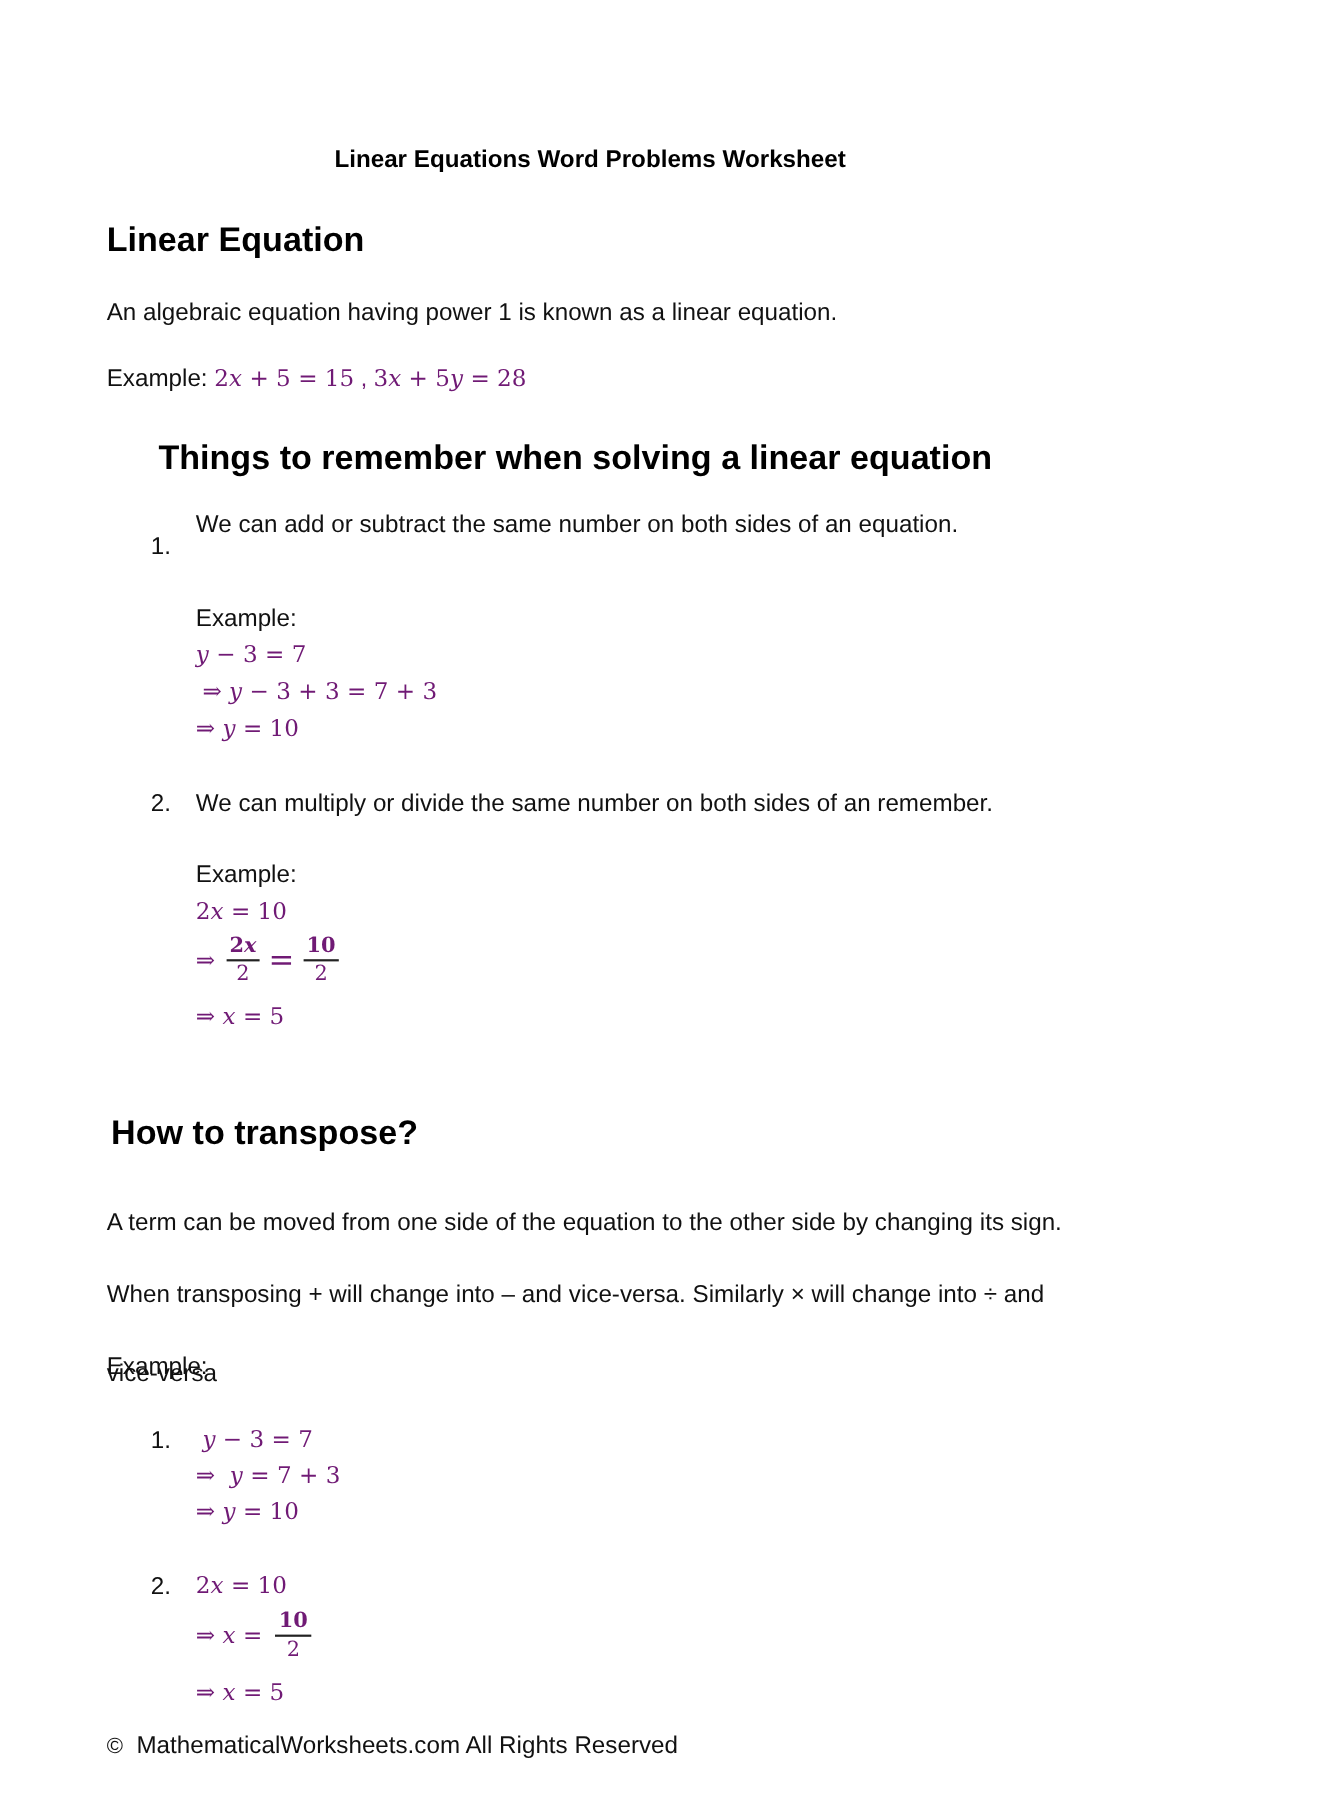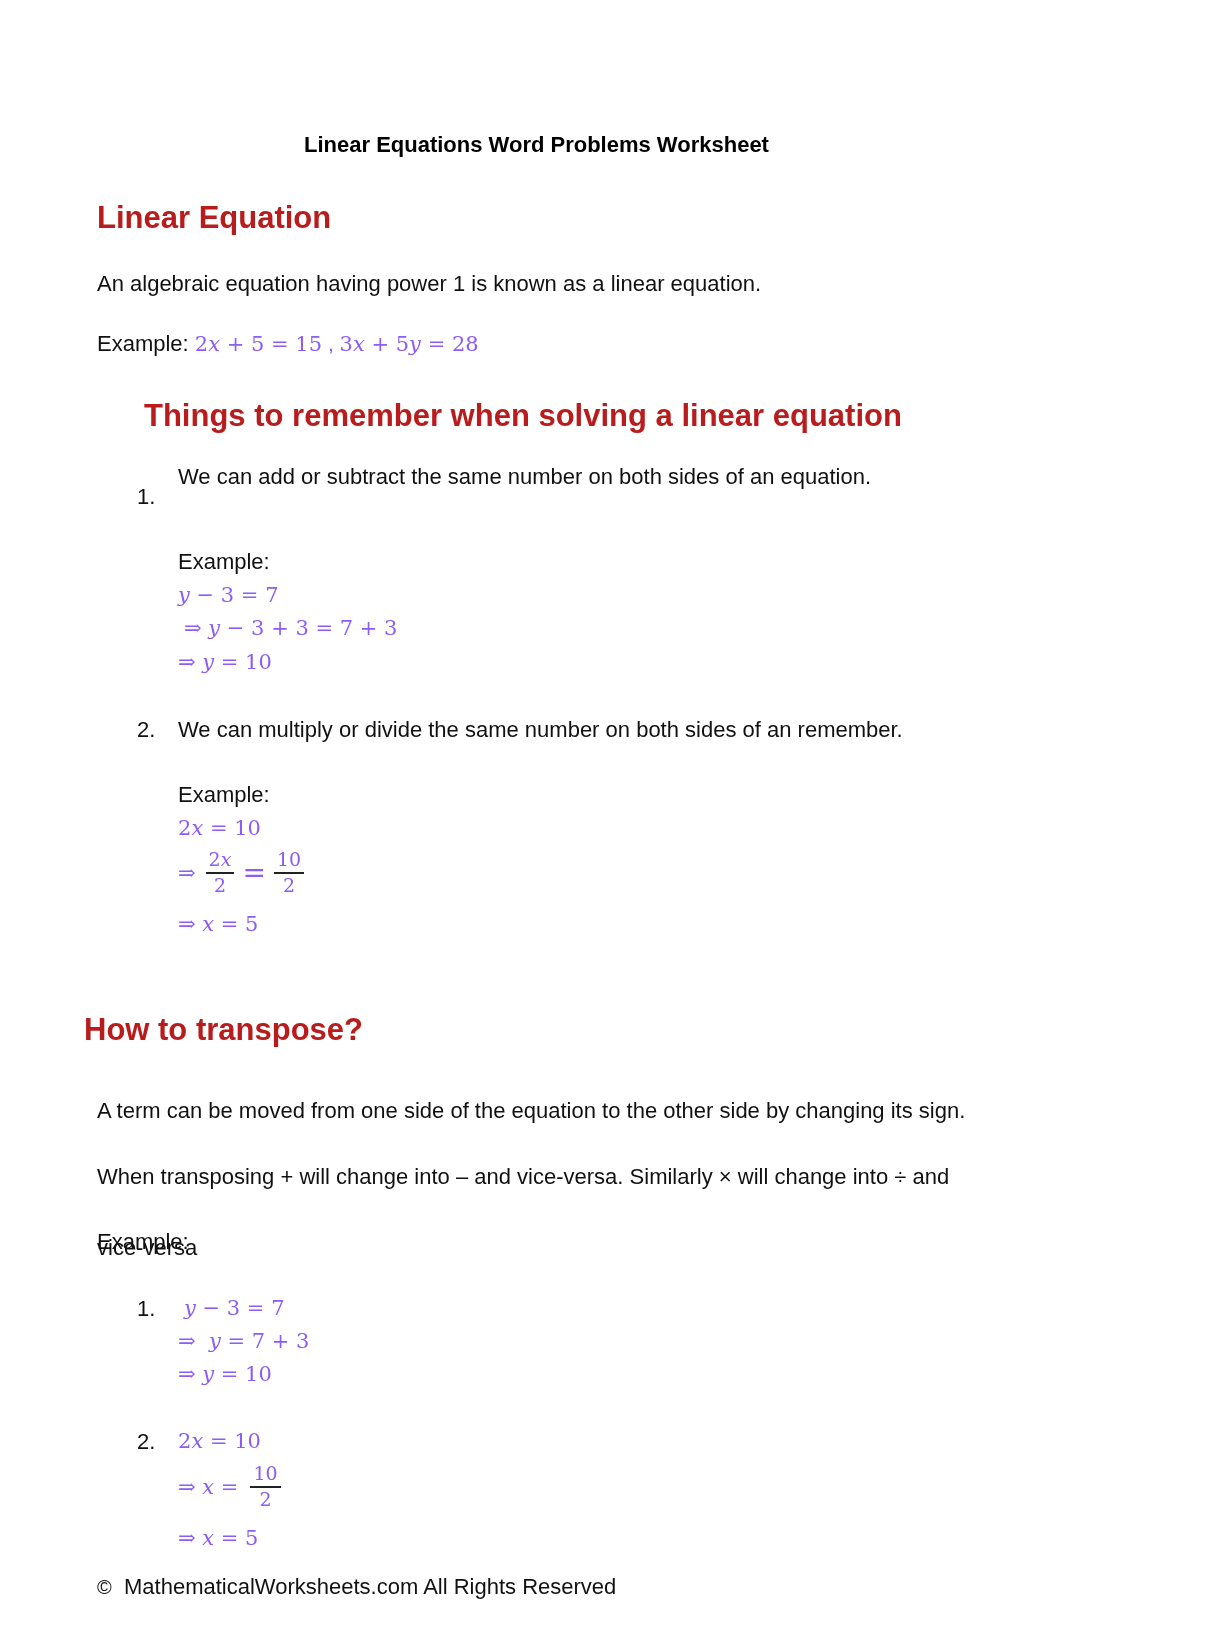--- a/index.html
+++ b/index.html
@@ -1,24 +1,24 @@
 <!DOCTYPE html>
 <html><head>
 <meta charset="utf-8">
 <style>
   html,body{margin:0;padding:0;background:#fff;}
   body{width:1222px;height:1630px;position:relative;overflow:hidden;font-family:"Liberation Sans",sans-serif;color:#111;}
   .abs{position:absolute;white-space:nowrap;}
   .title{font-weight:bold;font-size:22px;color:#000;text-align:center;}
-  .h2{font-weight:bold;font-size:31px;color:#b91c1c;}
+  .h2{font-weight:bold;font-size:31px;color:#000000;}
   .p{font-size:22px;color:#111;}
-  .math{font-family:"DejaVu Serif","Liberation Serif",serif;font-size:21px;color:#8b5cf6;}
+  .math{font-family:"DejaVu Serif","Liberation Serif",serif;font-size:21px;color:#701a75;}
   .math i{font-style:italic;}
   .frac{display:inline-flex;flex-direction:column;align-items:center;vertical-align:middle;font-size:19px;line-height:1.25;margin:0 4px;}
-  .frac .num{border-bottom:2px solid #222;padding:0 3px;}
+  .frac .num{border-bottom:2px solid #222;padding:0 3px;font-weight:bold;}
   .frac .den{padding:0 3px;}
   .num-label{font-size:22px;color:#111;}
 </style>
 </head>
 <body>
 
 <div class="abs title" style="left:304px;top:132px;">Linear Equations Word Problems Worksheet</div>
 
 <div class="abs h2" style="left:97px;top:200px;">Linear Equation</div>
 <div class="abs p" style="left:97px;top:271px;">An algebraic equation having power 1 is known as a linear equation.</div>
@@ -47,21 +47,21 @@
       <span class="den">2</span>
     </span>
   <span style="font-size:28px;margin:0 4px;">=</span>
   <span class="frac">
       <span class="num">10</span>
       <span class="den">2</span>
     </span>
 </div>
 <div class="abs math" style="left:178px;top:912px;">⇒ <i>x</i> = 5</div>
 
-<div class="abs h2" style="left:84px;top:1012px;">How to transpose?</div>
+<div class="abs h2" style="left:101px;top:1012px;">How to transpose?</div>
 <div class="abs p" style="left:97px;top:1098px;">A term can be moved from one side of the equation to the other side by changing its sign.</div>
 <div class="abs p" style="left:97px;top:1164px;">When transposing + will change into – and vice-versa. Similarly × will change into ÷ and</div>
 <div class="abs p" style="left:97px;top:1197px;margin-top:38px;">vice-versa</div>
 <div class="abs p" style="left:97px;top:1229px;">Example:</div>
 
 <div class="abs num-label" style="left:137px;top:1296px;">1.</div>
 <div class="abs math" style="left:184px;top:1296px;"><i>y</i> − 3 = 7</div>
 <div class="abs math" style="left:178px;top:1329px;">⇒ &nbsp;<i>y</i> = 7 + 3</div>
 <div class="abs math" style="left:178px;top:1362px;">⇒ <i>y</i> = 10</div>
 

